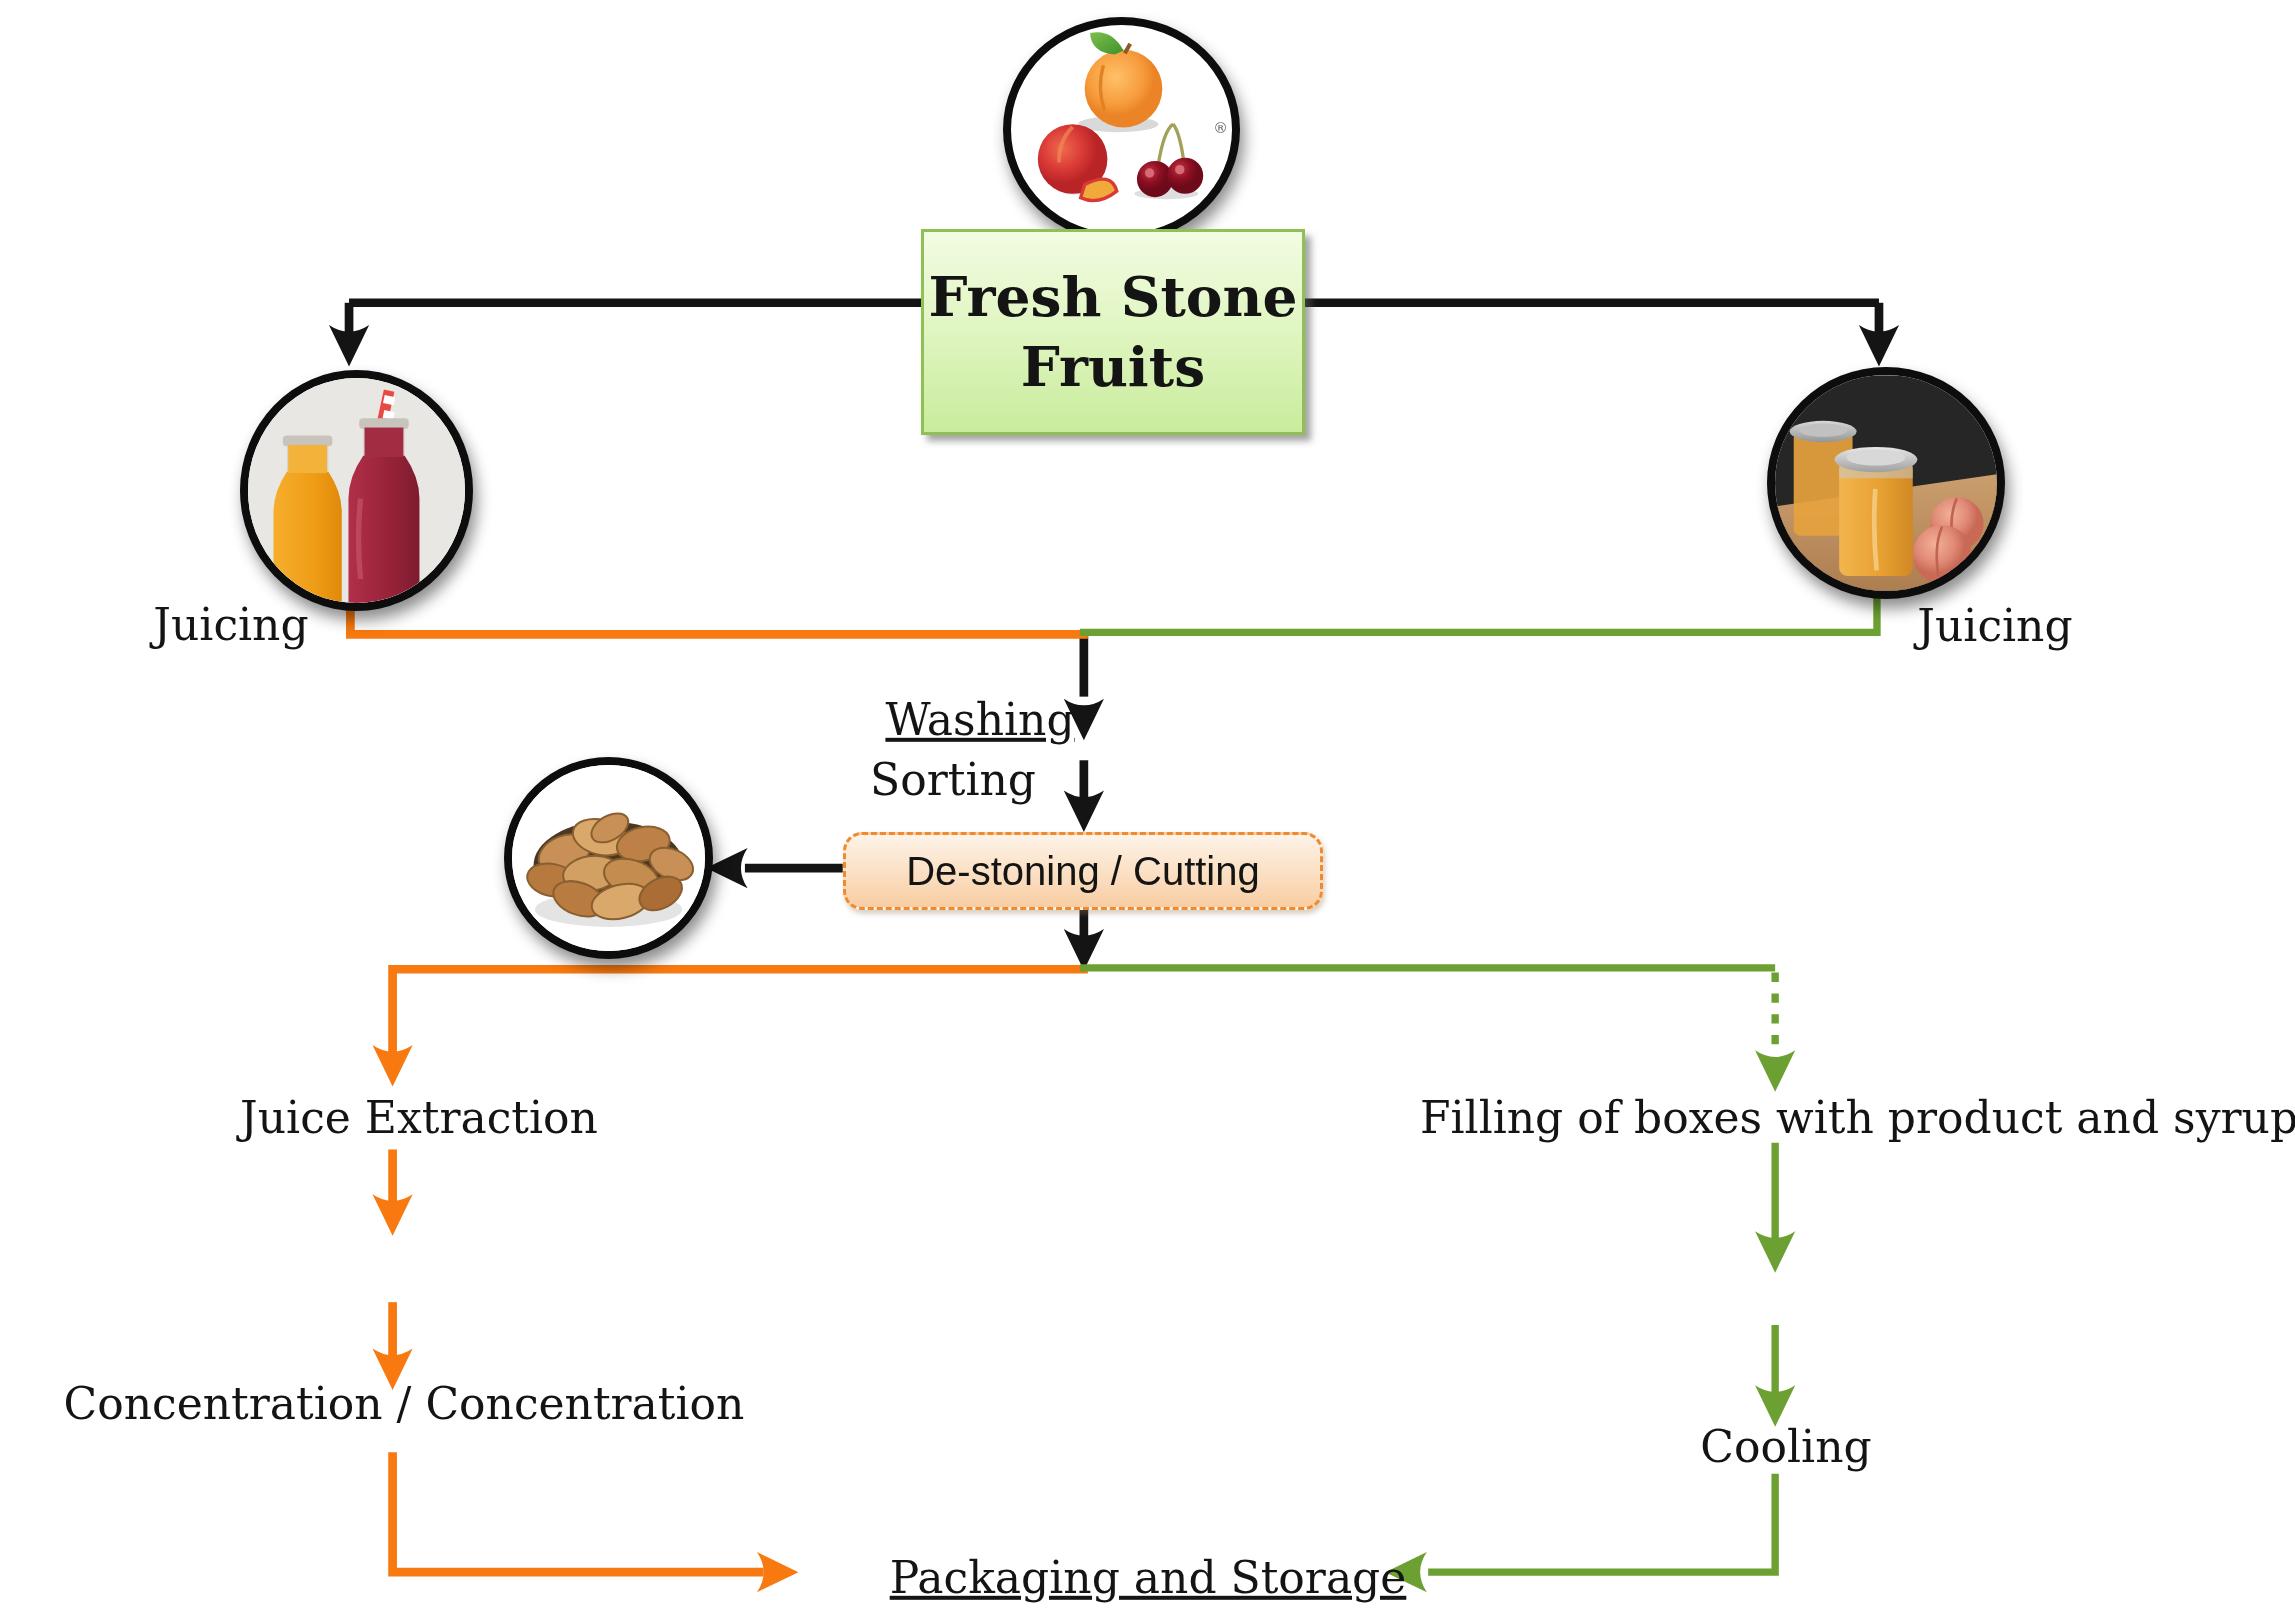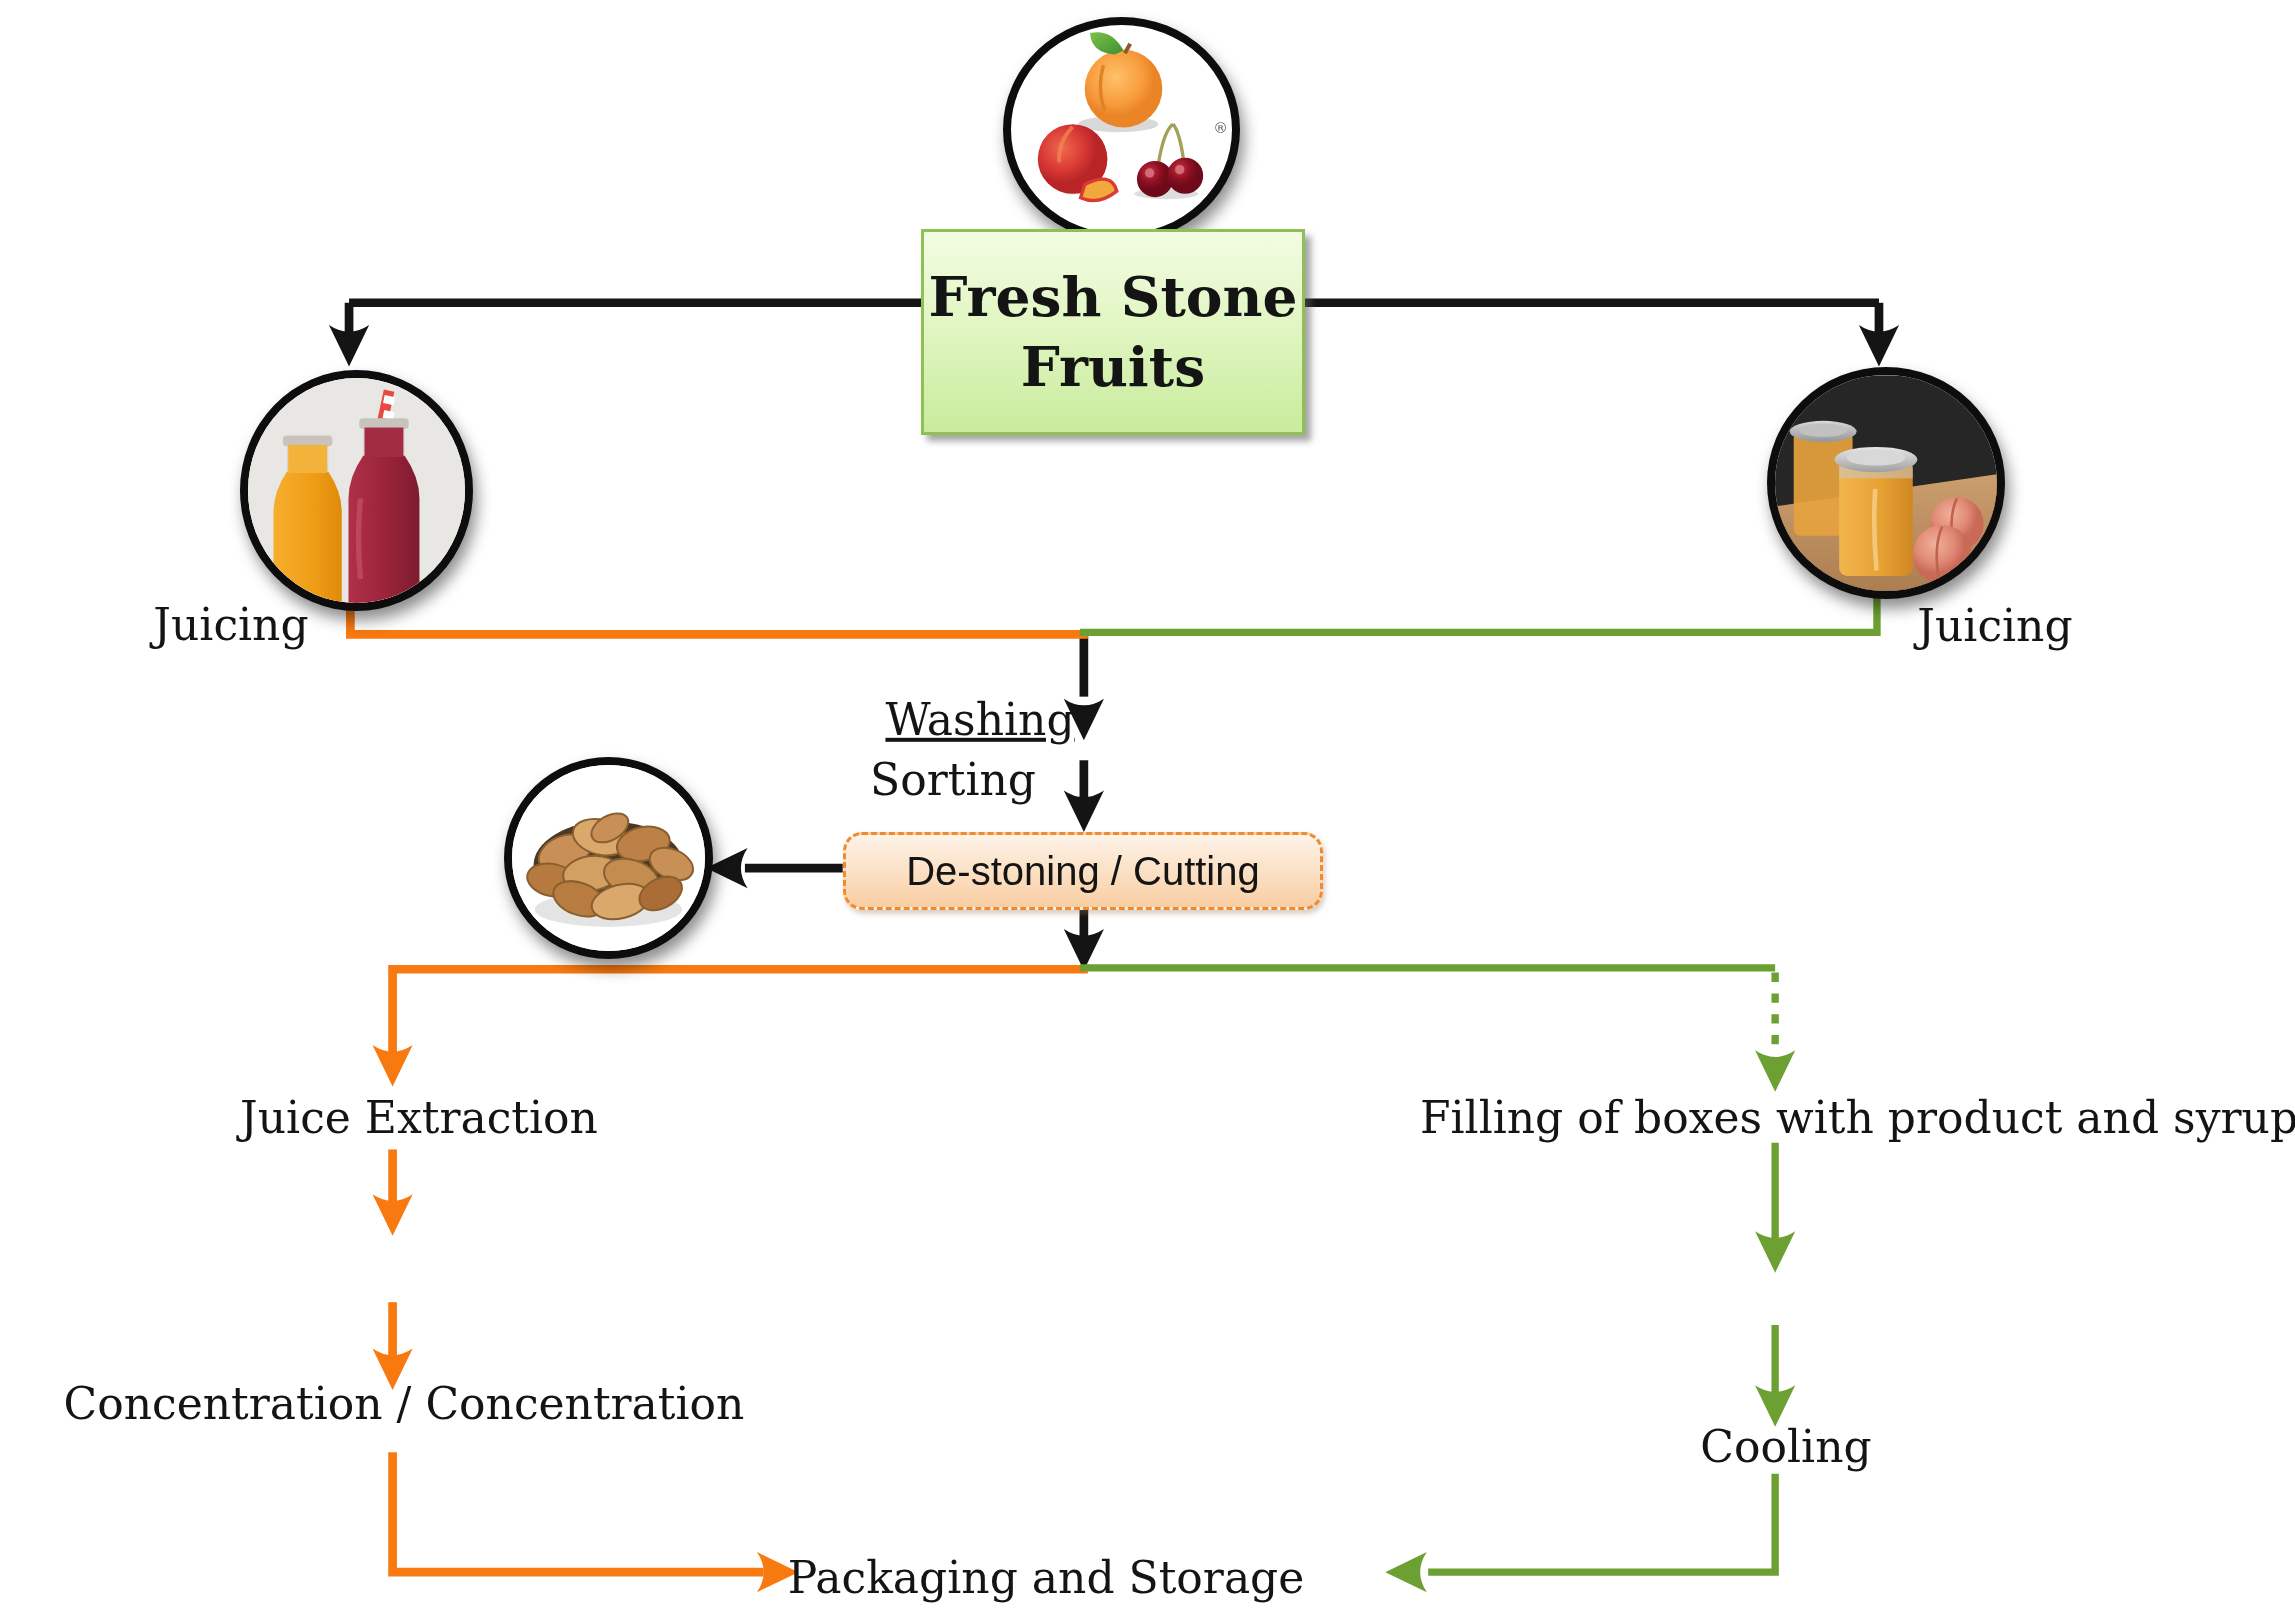--- a/index.html
+++ b/index.html
@@ -249,16 +249,16 @@
 
   <div class="abs lbl ctr" style="left:980px;top:720px;text-decoration:underline;">Washing</div>
   <div class="abs lbl ctr" style="left:953px;top:780px;">Sorting</div>
 
   <div class="abs lbl ctr" style="left:419px;top:1118px;">Juice Extraction</div>
   <div class="abs lbl ctr" style="left:404px;top:1404px;">Concentration / Concentration</div>
 
   <div class="abs lbl ctr" style="left:1859px;top:1118px;">Filling of boxes with product and syrup</div>
   <div class="abs lbl ctr" style="left:1786px;top:1447px;">Cooling</div>
 
-  <div class="abs lbl ctr" style="left:1046px;top:1578px;">Packaging and Storage</div>
+  <div class="abs lbl ctr" style="left:1148px;top:1578px;text-decoration:underline;">Packaging and Storage</div>
 
 </div>
 
 
 </body></html>

